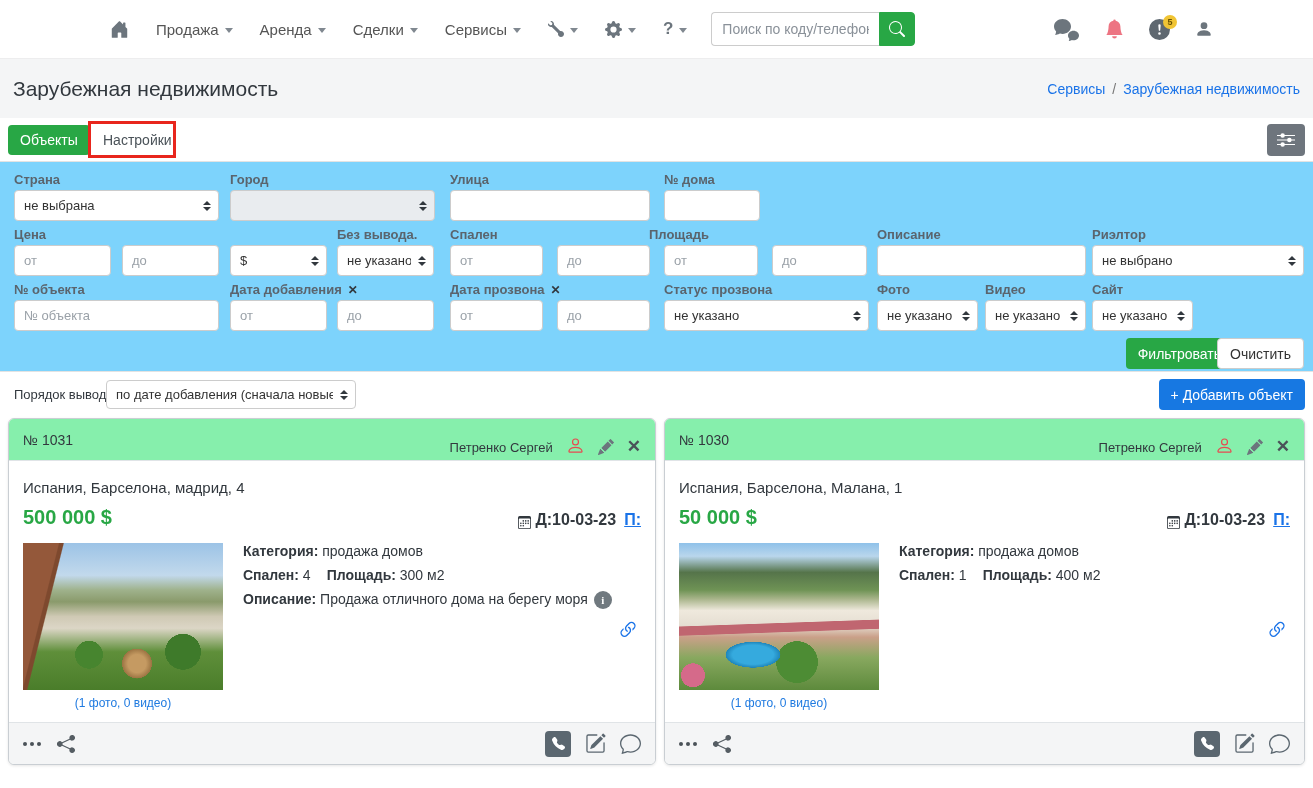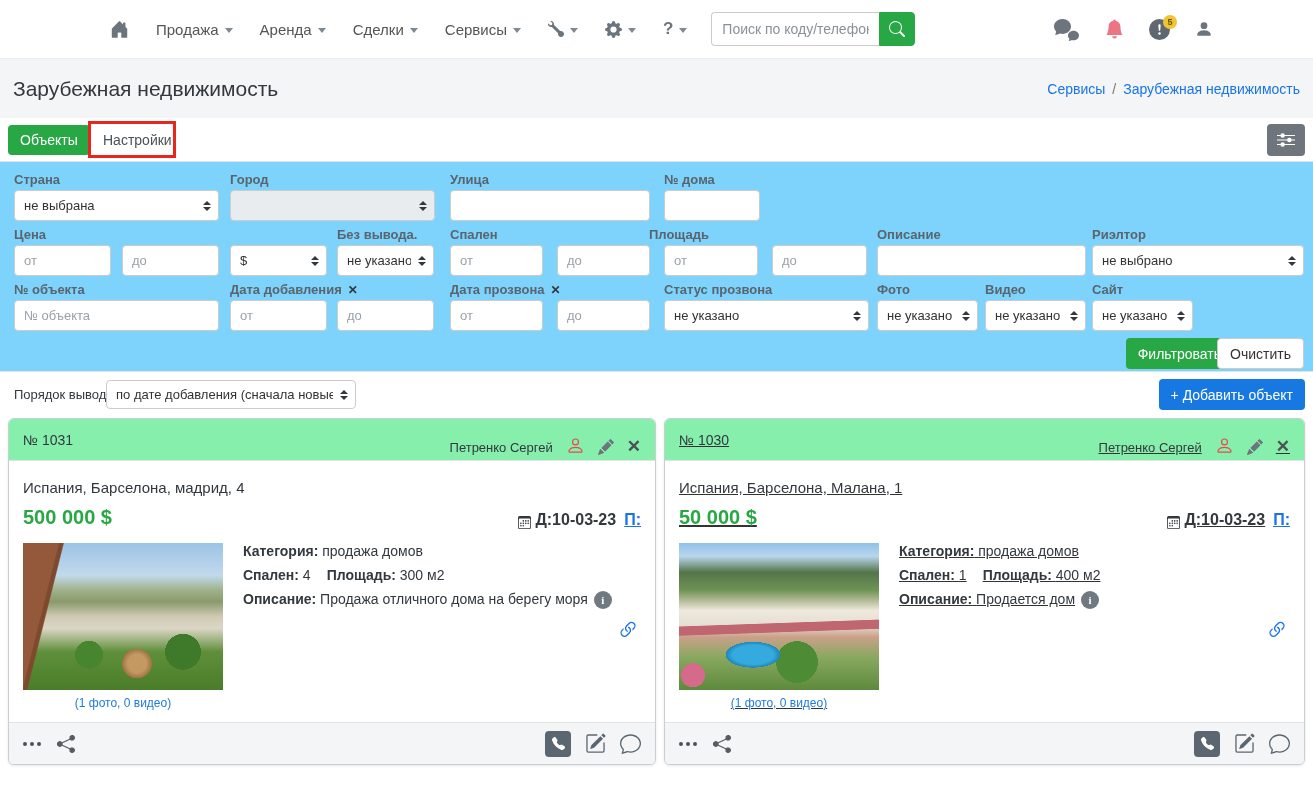--- a/index.html
+++ b/index.html
@@ -85,21 +85,21 @@
   .sort-row { position:absolute; top:372px; left:0; width:1313px; height:46px; background:#fff; }
   .sort-label { position:absolute; left:14px; top:15px; font-size:13px; color:#32383e; }
   .sort-sel { left:106px; top:8px; width:250px; position:absolute; height:29px; }
   .btn-add { position:absolute; right:8px; top:7px; height:31px; padding:0 12px; background:#1778e2;
              color:#fff; border:none; border-radius:4px; font-size:14px; cursor:pointer; }
 
   
   .card { position:absolute; top:418px; height:347px; background:#fff; border:1px solid #c9ced3;
           border-radius:6px; box-shadow:0 1px 3px rgba(0,0,0,.1); }
   .card1 { left:8px; width:648px; }
-  .card2 { left:664px; width:641px;text-decoration:underline; }
+  .card2 { left:664px; width:641px; }
   .card-head { height:42px; background:#86efac; border-bottom:1px solid #e0e4e7; border-radius:5px 5px 0 0;
                display:flex; align-items:center; padding:0 14px; }
   .card-num { font-size:14px; color:#32383e; }
   .head-right { margin-left:auto; display:flex; align-items:flex-end; gap:13px;margin-top:12px; }
   .agent-name { font-size:13px; color:#32383e; }
   .person-red { color:#e84a50; cursor:pointer; }
   .pencil-ic { color:#6c757d; cursor:pointer; }
   .close-x { font-size:17px; font-weight:bold; color:#4a5258; cursor:pointer; line-height:1; }
   .card-body { padding:14px 14px 0 14px; position:relative; }
   .addr { font-size:15px; color:#32383e; margin-top:4px; }
@@ -513,21 +513,20 @@
       </span>
     </div>
     <div class="content-row">
       <div class="photo-col">
         <div class="photo photo-b"></div>
         <span class="photo-caption">(1 фото, 0 видео)</span>
       </div>
       <div class="details">
         <div class="dline"><b>Категория:</b> <span>продажа домов</span></div>
         <div class="dline"><b>Спален:</b> <span>1</span><span class="gap"></span><b>Площадь:</b> <span>400 м2</span></div>
-        <div class="dline desc-line"><b>Описание:</b> <span>Продается дом</span><span class="info-ic">i</span></div>
         <span class="link-ic">
           <svg width="22" height="22" viewBox="0 0 16 16" fill="currentColor">
               <path d="M4.715 6.542 3.343 7.914a3 3 0 1 0 4.243 4.243l1.828-1.829A3 3 0 0 0 8.586 5.5L8 6.086a1 1 0 0 0-.154.199 2 2 0 0 1 .861 3.337L6.88 11.45a2 2 0 1 1-2.83-2.83l.793-.792a4 4 0 0 1-.128-1.287z"></path>
               <path d="M6.586 4.672A3 3 0 0 0 7.414 9.5l.775-.776a2 2 0 0 1-.896-3.346L9.12 3.55a2 2 0 1 1 2.83 2.83l-.793.792c.112.42.155.855.128 1.287l1.372-1.372a3 3 0 1 0-4.243-4.243z"></path>
             </svg>
         </span>
       </div>
     </div>
   </div>
   <div class="card-foot">

